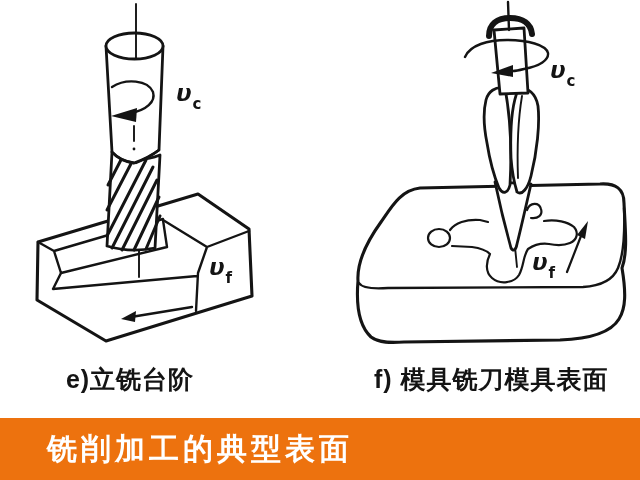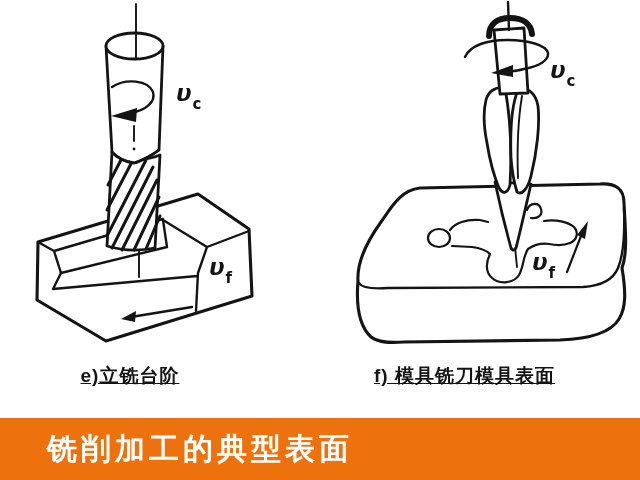--- a/index.html
+++ b/index.html
@@ -3,22 +3,22 @@
 <meta charset="utf-8">
 <style>
   html,body{margin:0;padding:0;}
   body{
     width:640px;height:480px;position:relative;overflow:hidden;
     background:#ffffff;
     font-family:"Liberation Sans","DejaVu Sans",sans-serif;
   }
   .drawing{position:absolute;left:0;top:0;}
   .caption{
-    position:absolute;color:#141414;font-size:19px;font-weight:600;
-    letter-spacing:1px;white-space:nowrap;text-decoration:underline;
+    position:absolute;color:#141414;font-size:25px;font-weight:600;
+    letter-spacing:1px;white-space:nowrap;
   }
   .caption.e{left:30px;top:363px;width:200px;text-align:center;}
   .caption.f{left:374px;top:363px;}
   .vlabel{
     position:absolute;color:#141414;font-size:23px;font-style:italic;
     font-weight:600;font-family:"DejaVu Sans",sans-serif;white-space:nowrap;
   }
   .vlabel sub{font-size:15px;font-style:normal;font-weight:600;
     position:relative;top:2px;left:1px;}
   .vc-e{left:176px;top:80px;}

